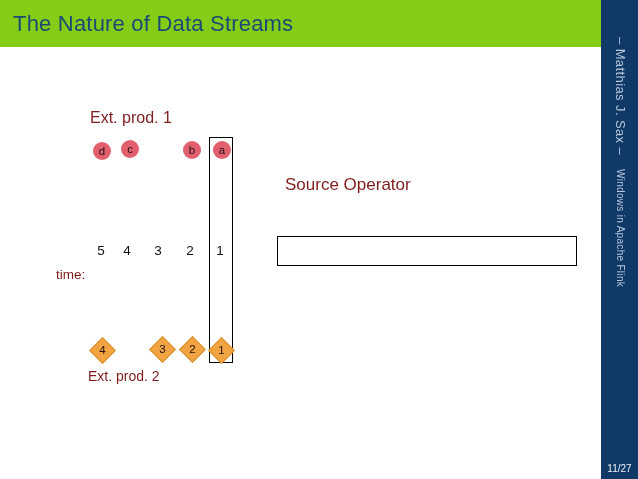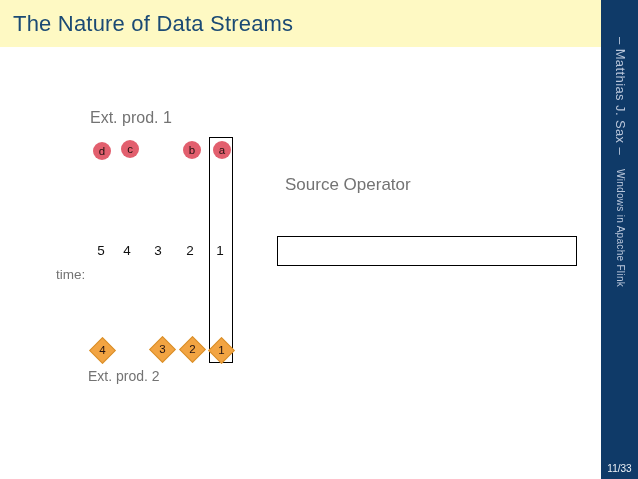--- a/index.html
+++ b/index.html
@@ -12,21 +12,21 @@
   .slide {
     position: relative;
     width: 638px; height: 479px;
     background: #ffffff;
   }
 
   
   .titlebar {
     position: absolute; left: 0; top: 0;
     width: 601px; height: 47px;
-    background: #fef9c3;
+    background: #84cc16;
   }
   .titlebar .title-text {
     position: absolute; left: 13px; top: 11px;
     font-size: 22px; color: #1b4a74;
     letter-spacing: 0.2px;
     white-space: nowrap;
   }
 
   
   .sidebar {
@@ -43,21 +43,21 @@
   }
   .sidebar-author { font-size: 13px; letter-spacing: 0.4px; }
   .sidebar-deck   { font-size: 10px; margin-top: 9px; letter-spacing: 0.3px; }
   .page-number {
     position: absolute; bottom: 5px; left: 0;
     width: 100%; text-align: center;
     font-size: 10px; color: #eef2f7;
   }
 
   
-  .lbl { position: absolute; color: #737373; white-space: nowrap; }
+  .lbl { position: absolute; color: #7f1d1d; white-space: nowrap; }
   .lbl-ext1   { left: 90px;  top: 109px; font-size: 16px; }
   .lbl-ext2   { left: 88px;  top: 368px; font-size: 14px; }
   .lbl-source { left: 285px; top: 175px; font-size: 17px; }
   .lbl-time   { left: 56px;  top: 243px; font-size: 13.5px; margin-top: 24px; }
 
   
   .tick {
     position: absolute; top: 243px; width: 20px;
     text-align: center; font-size: 13.5px; color: #111;
   }
@@ -121,21 +121,21 @@
 
   <div class="titlebar">
     <span class="title-text">The Nature of Data Streams</span>
   </div>
 
   <div class="sidebar">
     <div class="sidebar-vertical">
       <span class="sidebar-author">– Matthias J. Sax –</span>
       <span class="sidebar-deck">Windows in Apache Flink</span>
     </div>
-    <div class="page-number">11/33</div>
+    <div class="page-number">11/27</div>
   </div>
 
   <div>
 
     <span class="lbl lbl-ext1">Ext. prod. 1</span>
 
     <div class="event-circle circ-d">d</div>
     <div class="event-circle circ-c">c</div>
     <div class="event-circle circ-b">b</div>
     <div class="event-circle circ-a">a</div>

